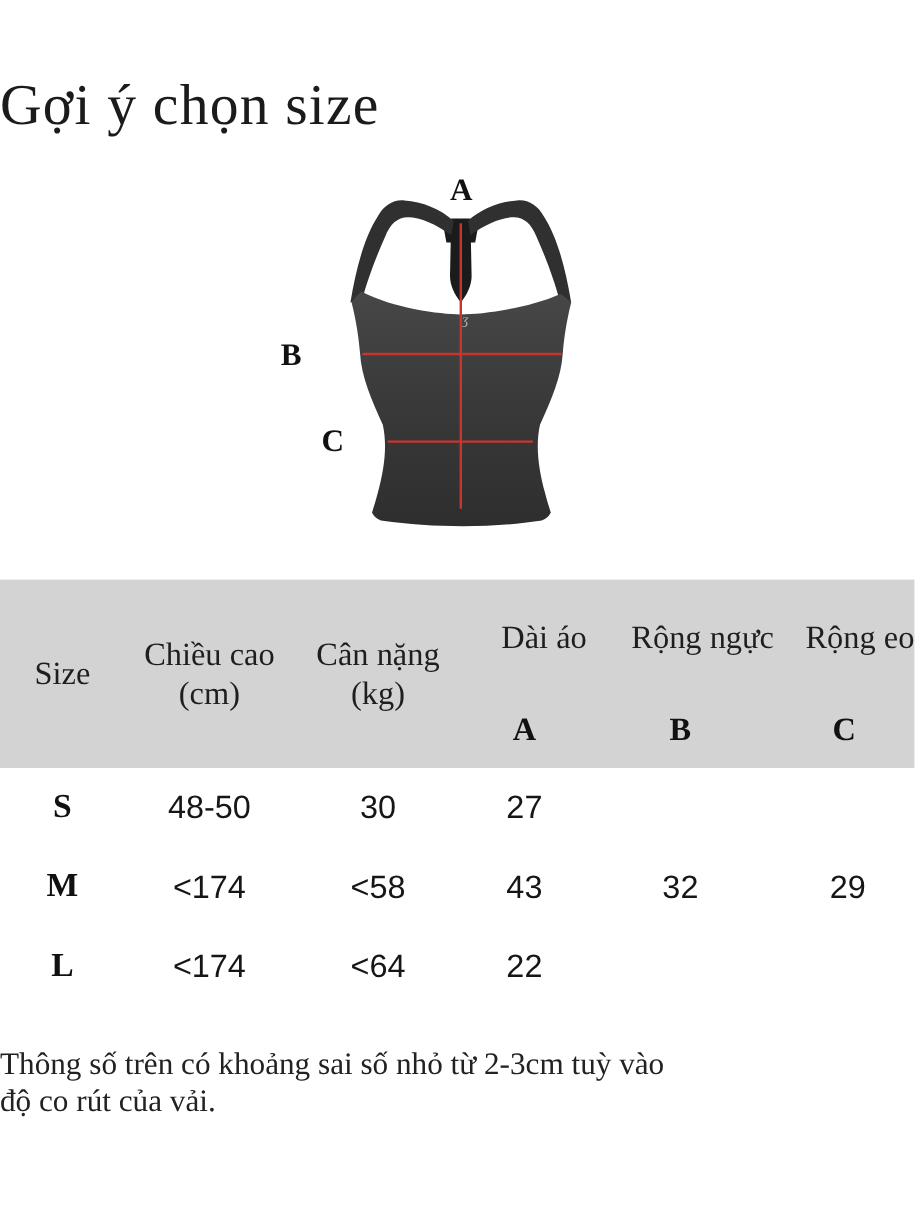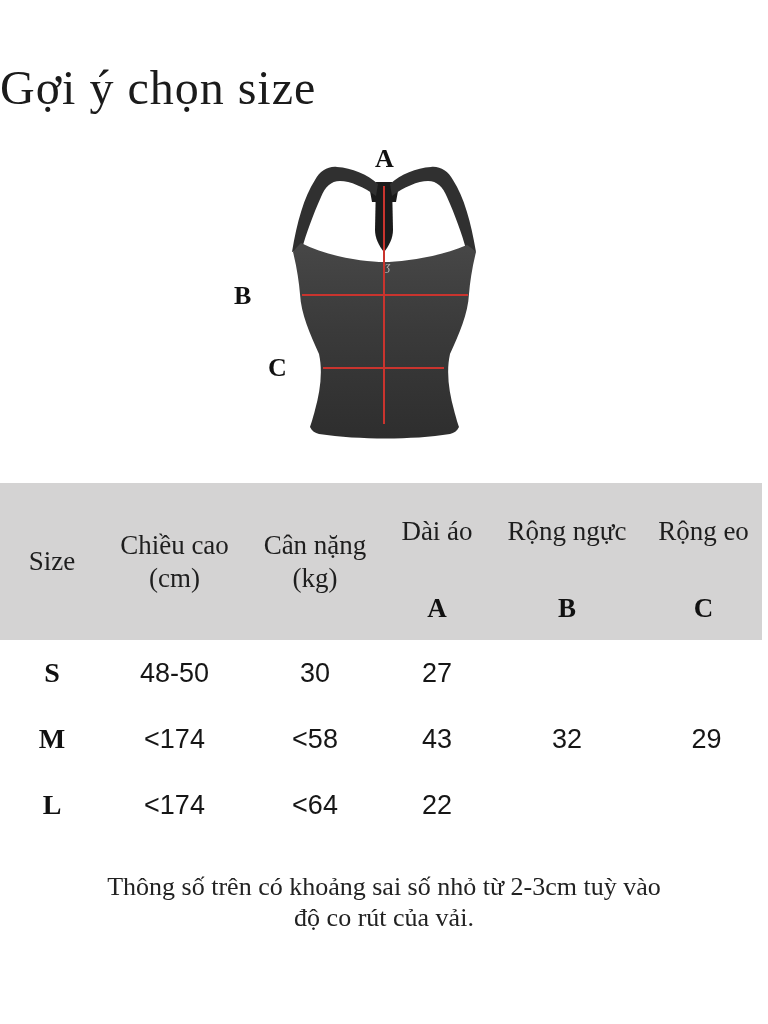--- a/index.html
+++ b/index.html
@@ -68,21 +68,21 @@
   }
   .th-label {
     font-size: 27px;
     color: #1e1e1e;
     line-height: 33px;
     white-space: nowrap;
   }
   .th-top {
     position: absolute;
     top: 32px; left: 0; right: 0;
-    text-align: center;
+    text-align: right;
   }
   .th-key {
     position: absolute;
     top: 110px; left: 0; right: 0;
     text-align: center;
     font-size: 27px;
     font-weight: 700;
     color: #111111;
   }
   .tbody {
@@ -107,21 +107,20 @@
     font-family: "Liberation Serif", serif;
     font-weight: 700;
     font-size: 28px;
     color: #111111;
   }
 
   
   .footnote {
     position: absolute;
     top: 871px; left: 0; right: 0;
-    text-align: center;
     font-size: 26px;
     line-height: 31px;
     color: #222222;
   }
 </style>
 </head>
 <body>
 
 <h1 class="page-title">Gợi ý chọn size</h1>
 

